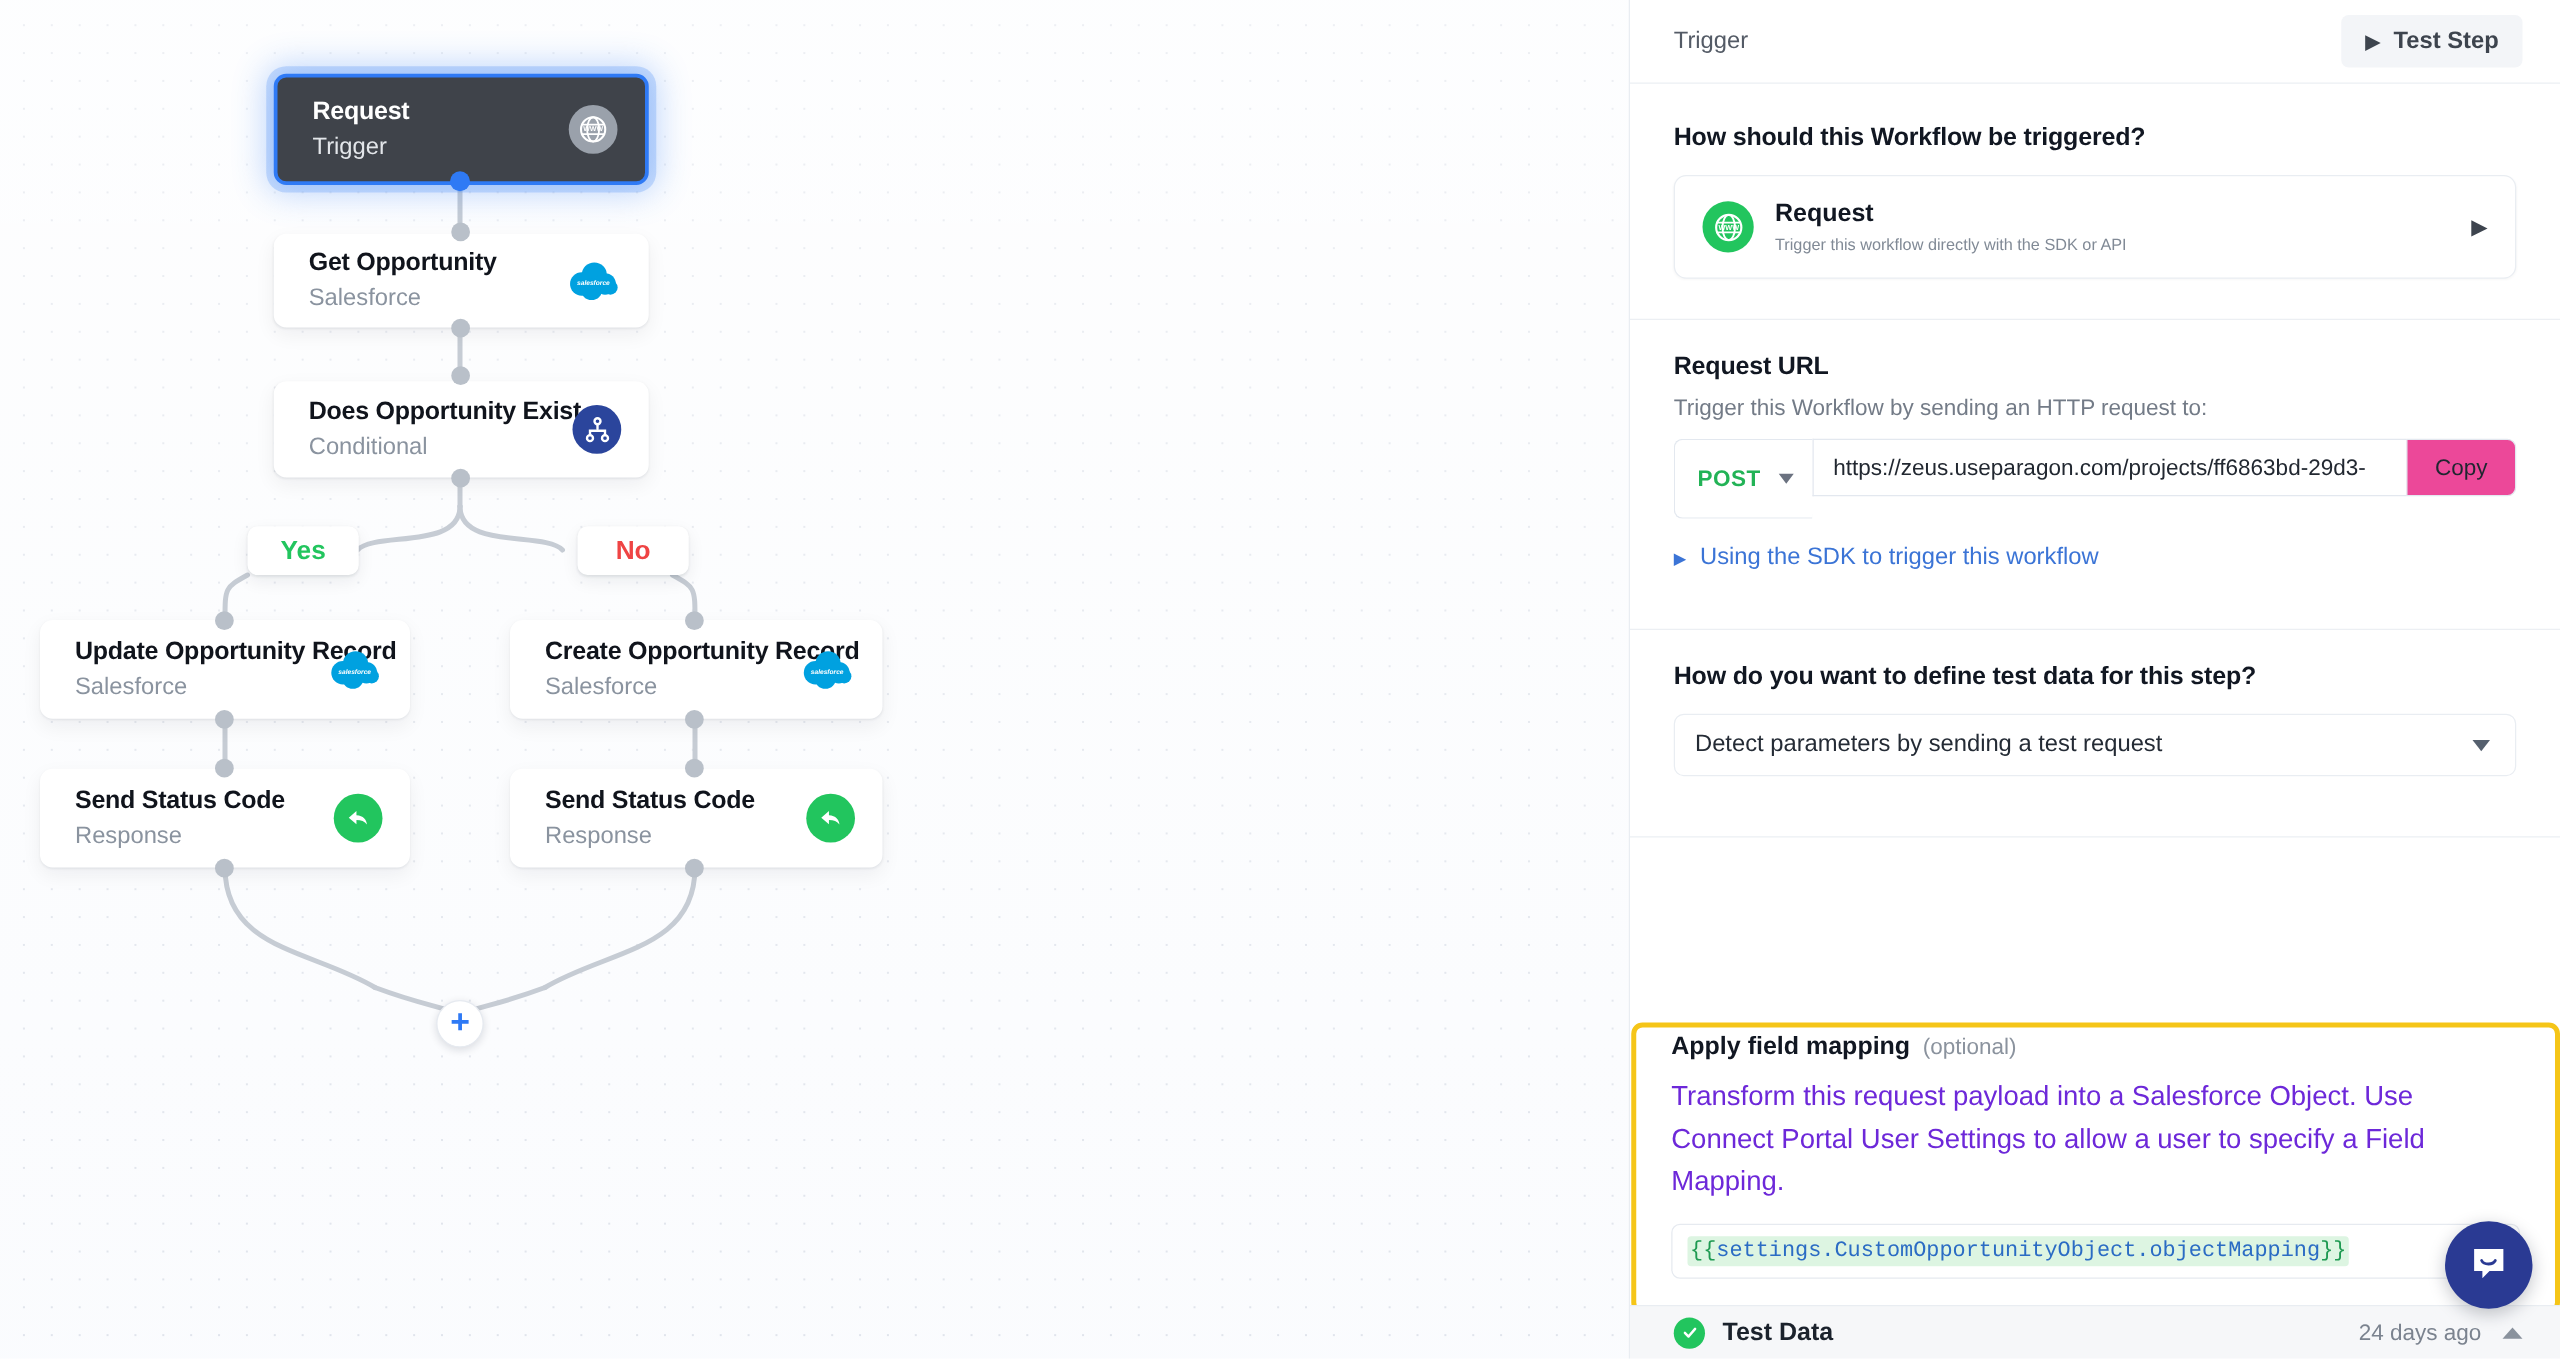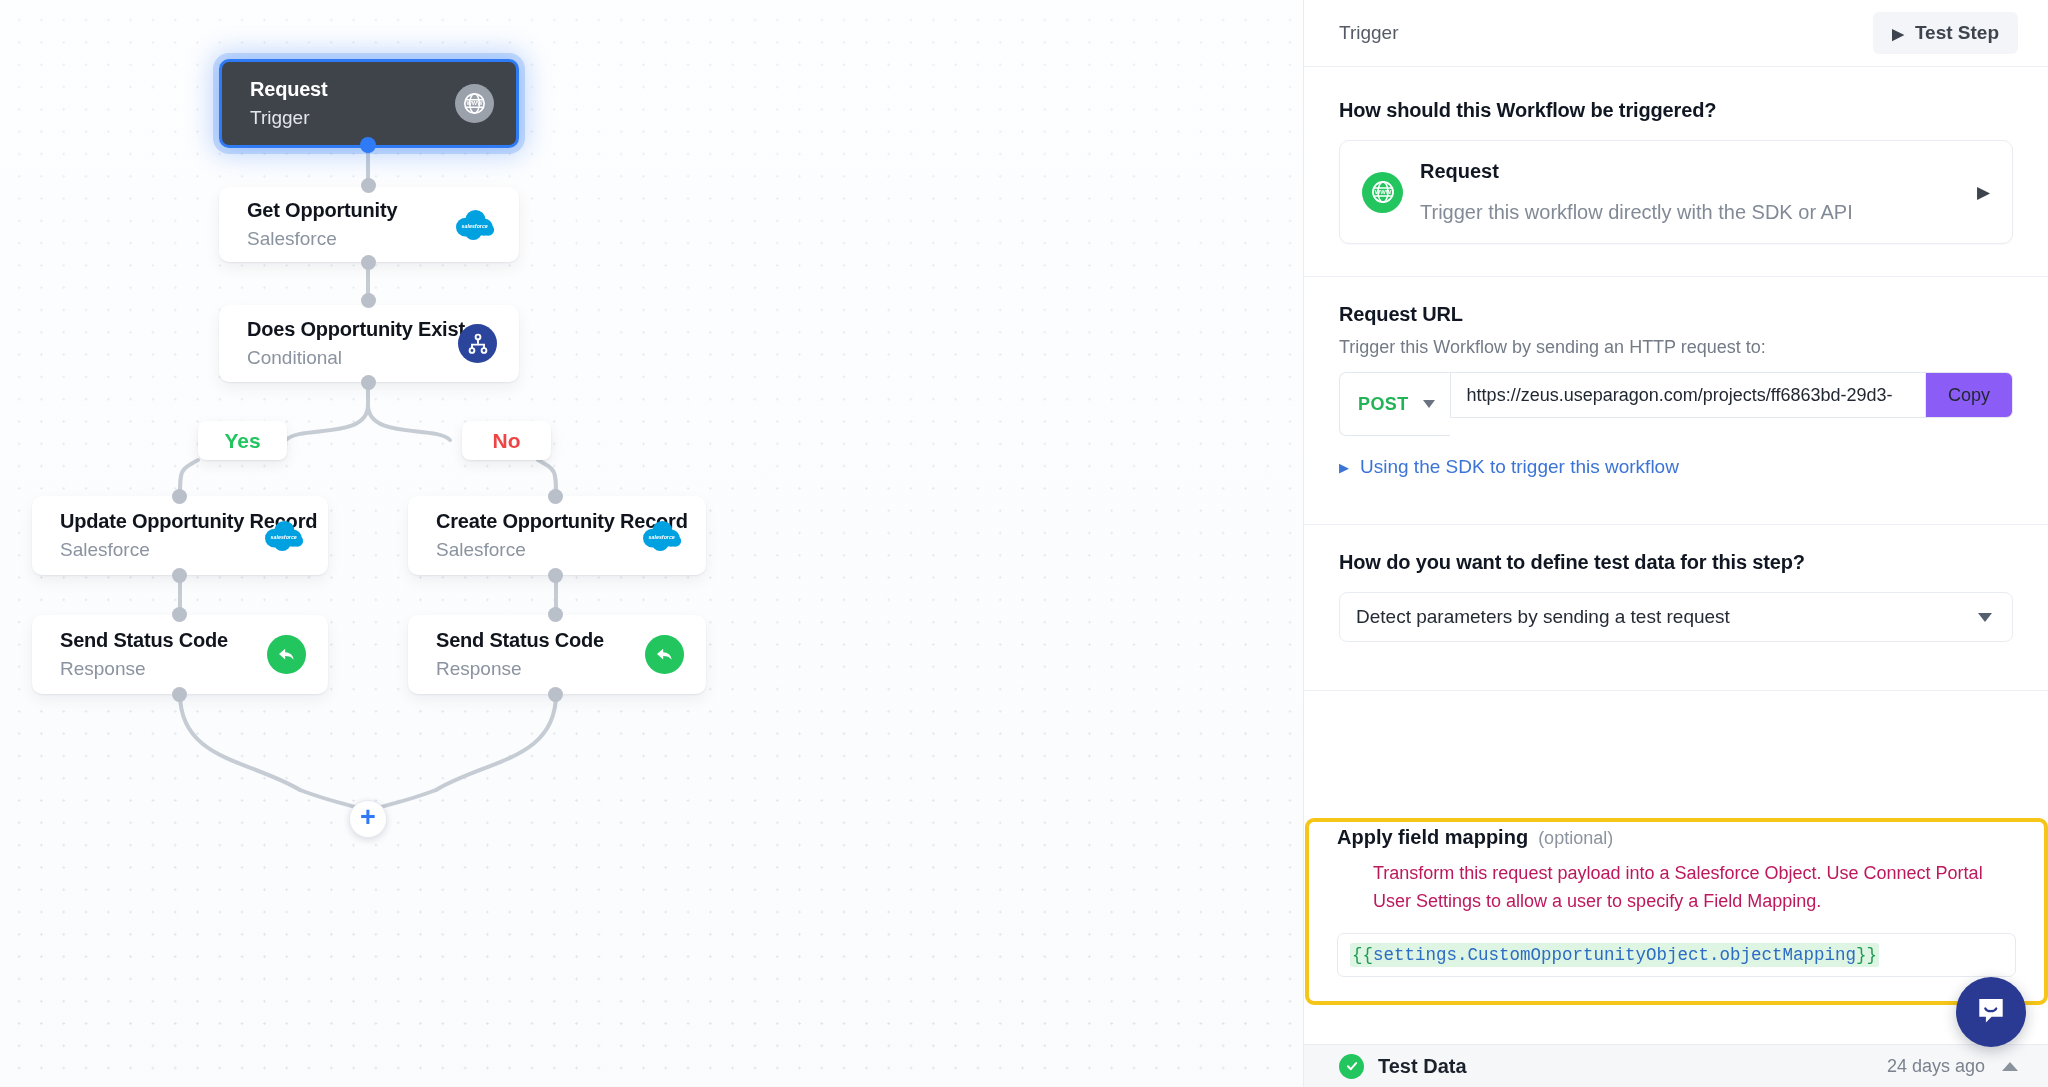--- a/index.html
+++ b/index.html
@@ -126,21 +126,21 @@
 
   .choice-card {
     margin-top: 18px;
     border: 1px solid #e9edf2; border-radius: 10px;
     display: flex; align-items: center; gap: 17px;
     padding: 19px 22px; cursor: pointer; background: #fff;
     box-shadow: 0 1px 2px rgba(16,24,40,.03);
   }
   .choice-card .cc-text { flex: 1; min-width: 0; }
   .choice-card .cc-title { font-size: 20px; font-weight: bold; color: #111722; }
-  .choice-card .cc-sub { font-size: 20px; color: #818a96; margin-top: 18px; }
+  .choice-card .cc-sub { font-size: 13px; color: #818a96; margin-top: 5px; }
   .chev-right { color: #3d444e; font-size: 17px; }
 
   .lbl-muted { font-size: 18px; color: #737b87; margin-top: 11px; }
 
   .url-row { display: flex; margin-top: 14px; align-items: stretch; }
   .method-sel {
     display: flex; align-items: center; gap: 14px;
     border: 1px solid #e3e8ef; border-radius: 7px 0 0 7px;
     border-right: none;
     padding: 0 15px 0 18px; background: #fff; cursor: pointer; height: 64px;
@@ -150,21 +150,21 @@
   .url-input {
     flex: 1; min-width: 0;
     border: 1px solid #e3e8ef; border-right: none;
     background: #fff; font-size: 18px; color: #222831;
     padding: 0 16px; height: 46px; line-height: 44px;
     overflow: hidden; white-space: nowrap; text-overflow: clip;
     font-family: "Liberation Sans", sans-serif;
   }
   .copy-btn {
     border: 1px solid #e3e8ef; border-radius: 0 7px 7px 0;
-    background: #8b5cf6; cursor: pointer; height: 46px;
+    background: #ec4899; cursor: pointer; height: 46px;
     padding: 0 22px; font-size: 18px; color: #1f2630;
     font-family: "Liberation Sans", sans-serif;
   }
   .sdk-link { margin-top: 20px; display: flex; align-items: center; gap: 11px; cursor: pointer; }
   .sdk-link .tri { color: #3b74d6; font-size: 13px; line-height: 1; }
   .sdk-link .txt { font-size: 19px; color: #3b74d6; }
 
   .select-box {
     margin-top: 18px; height: 50px;
     border: 1px solid #e9edf2; border-radius: 8px;
@@ -178,21 +178,21 @@
   .map-wrap {
     position: absolute; left: 1px; right: 0; top: 818px;
     border: 4px solid #f5c518; border-radius: 9px;
     background: #ffffff;
     padding: 4px 28px 24px 28px;
     z-index: 6;
   }
   .map-title-row { display: flex; align-items: baseline; gap: 10px; }
   .map-title { font-size: 20px; font-weight: bold; color: #111722; }
   .map-opt { font-size: 18px; color: #8b939e; }
-  .map-desc { font-size: 18px; color: #be185d; line-height: 1.55; margin-top: 11px; margin-left: 36px; }
+  .map-desc { font-size: 22px; color: #6d28d9; line-height: 1.55; margin-top: 11px; }
   .map-input {
     margin-top: 17px; border: 1px solid #e6eaf0; border-radius: 7px;
     background: #fff; padding: 11px 12px; min-height: 44px;
   }
   .token {
     font-family: "Liberation Mono", monospace;
     font-size: 17.5px; background: #ddf5e2; color: #2b6cc4;
     padding: 2px 2px; border-radius: 3px; white-space: nowrap;
   }
   .token .br { color: #1f9a52; }

